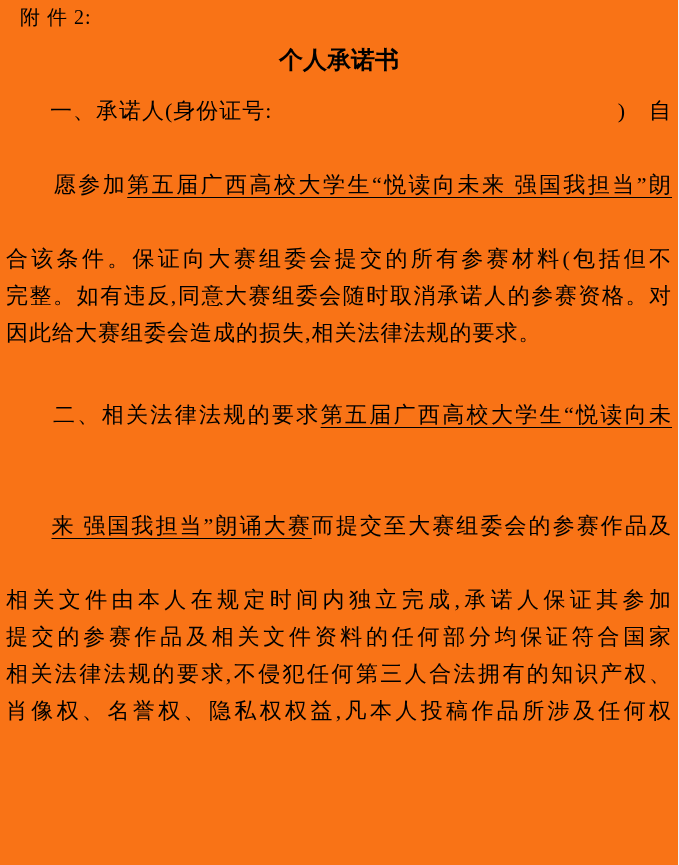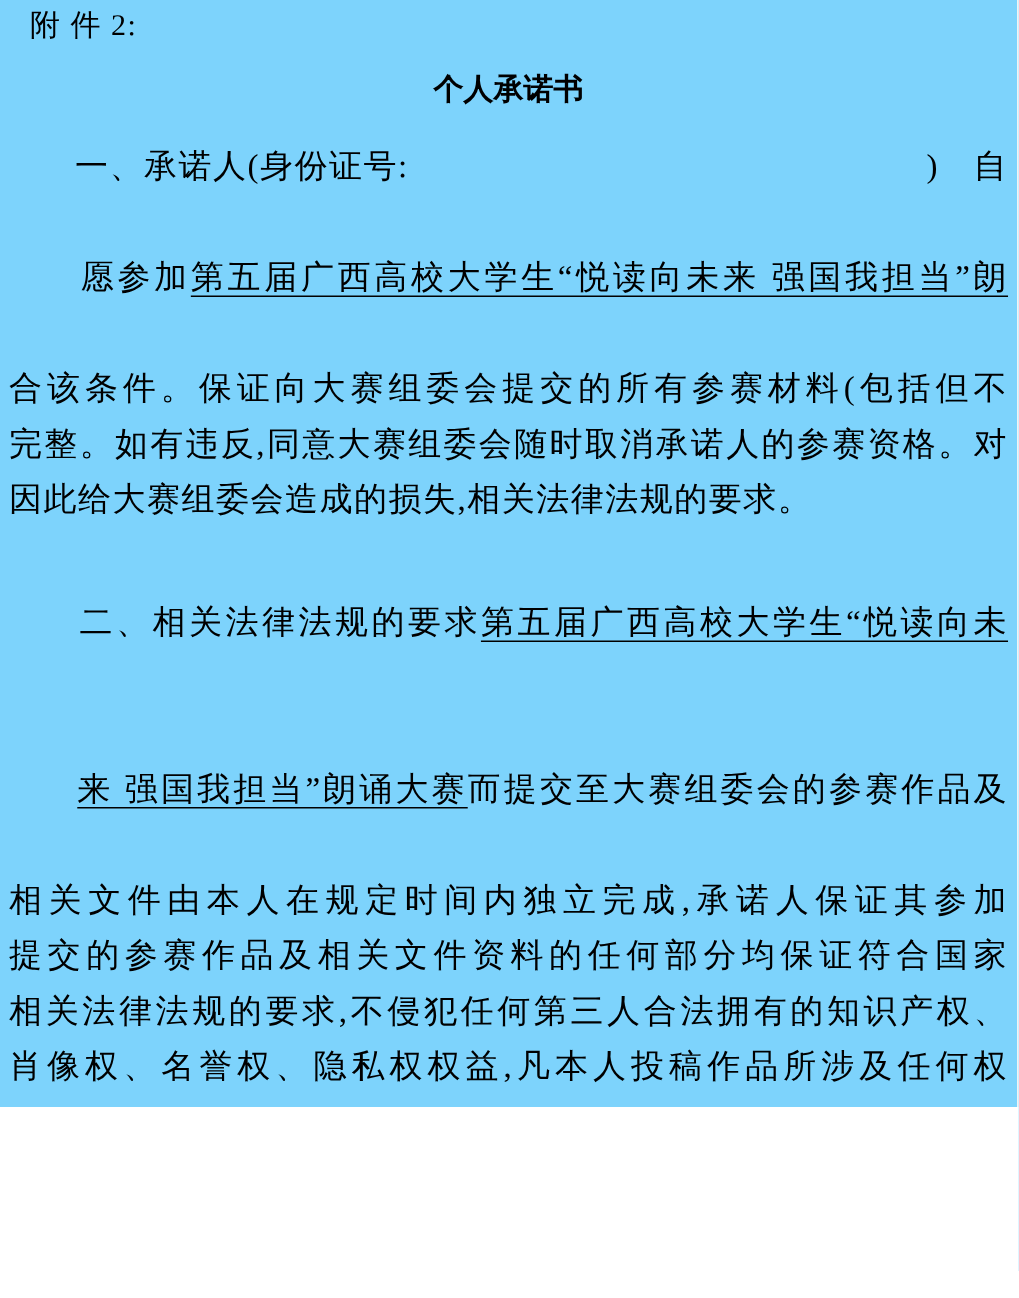--- a/index.html
+++ b/index.html
@@ -1,29 +1,29 @@
 <!DOCTYPE html>
 <html><head>
 <meta charset="utf-8">
 <style>
   html,body{margin:0;padding:0;background:#ffffff;}
   body{
     width:679px;height:865px;overflow:hidden;color:#000000;
     font-family:"Liberation Serif","DejaVu Serif",serif;
   }
   .page{
-    box-sizing:border-box;width:679px;height:738px;
-    padding:4px 6px 0 6px;background:#7dd3fc;
+    box-sizing:border-box;width:679px;height:865px;
+    padding:4px 6px 0 6px;background:#f97316;
     border-right:1px solid #f2f2f2;overflow:hidden;
   }
   .attach{
     font-size:20px;line-height:26px;letter-spacing:1px;padding-left:14px;
   }
   .doc-title{
-    font-size:20px;font-weight:bold;text-align:center;
+    font-size:24px;font-weight:bold;text-align:center;
     line-height:36px;margin:12px 0 14px 0;
   }
   .para{margin:0 0 8px 0;}
   .line{
     font-size:22px;line-height:37px;letter-spacing:1px;
     text-align:justify;text-align-last:justify;
     white-space:pre-wrap;
   }
   .line.last{text-align-last:left;}
   .line.indent{text-indent:44px;}

